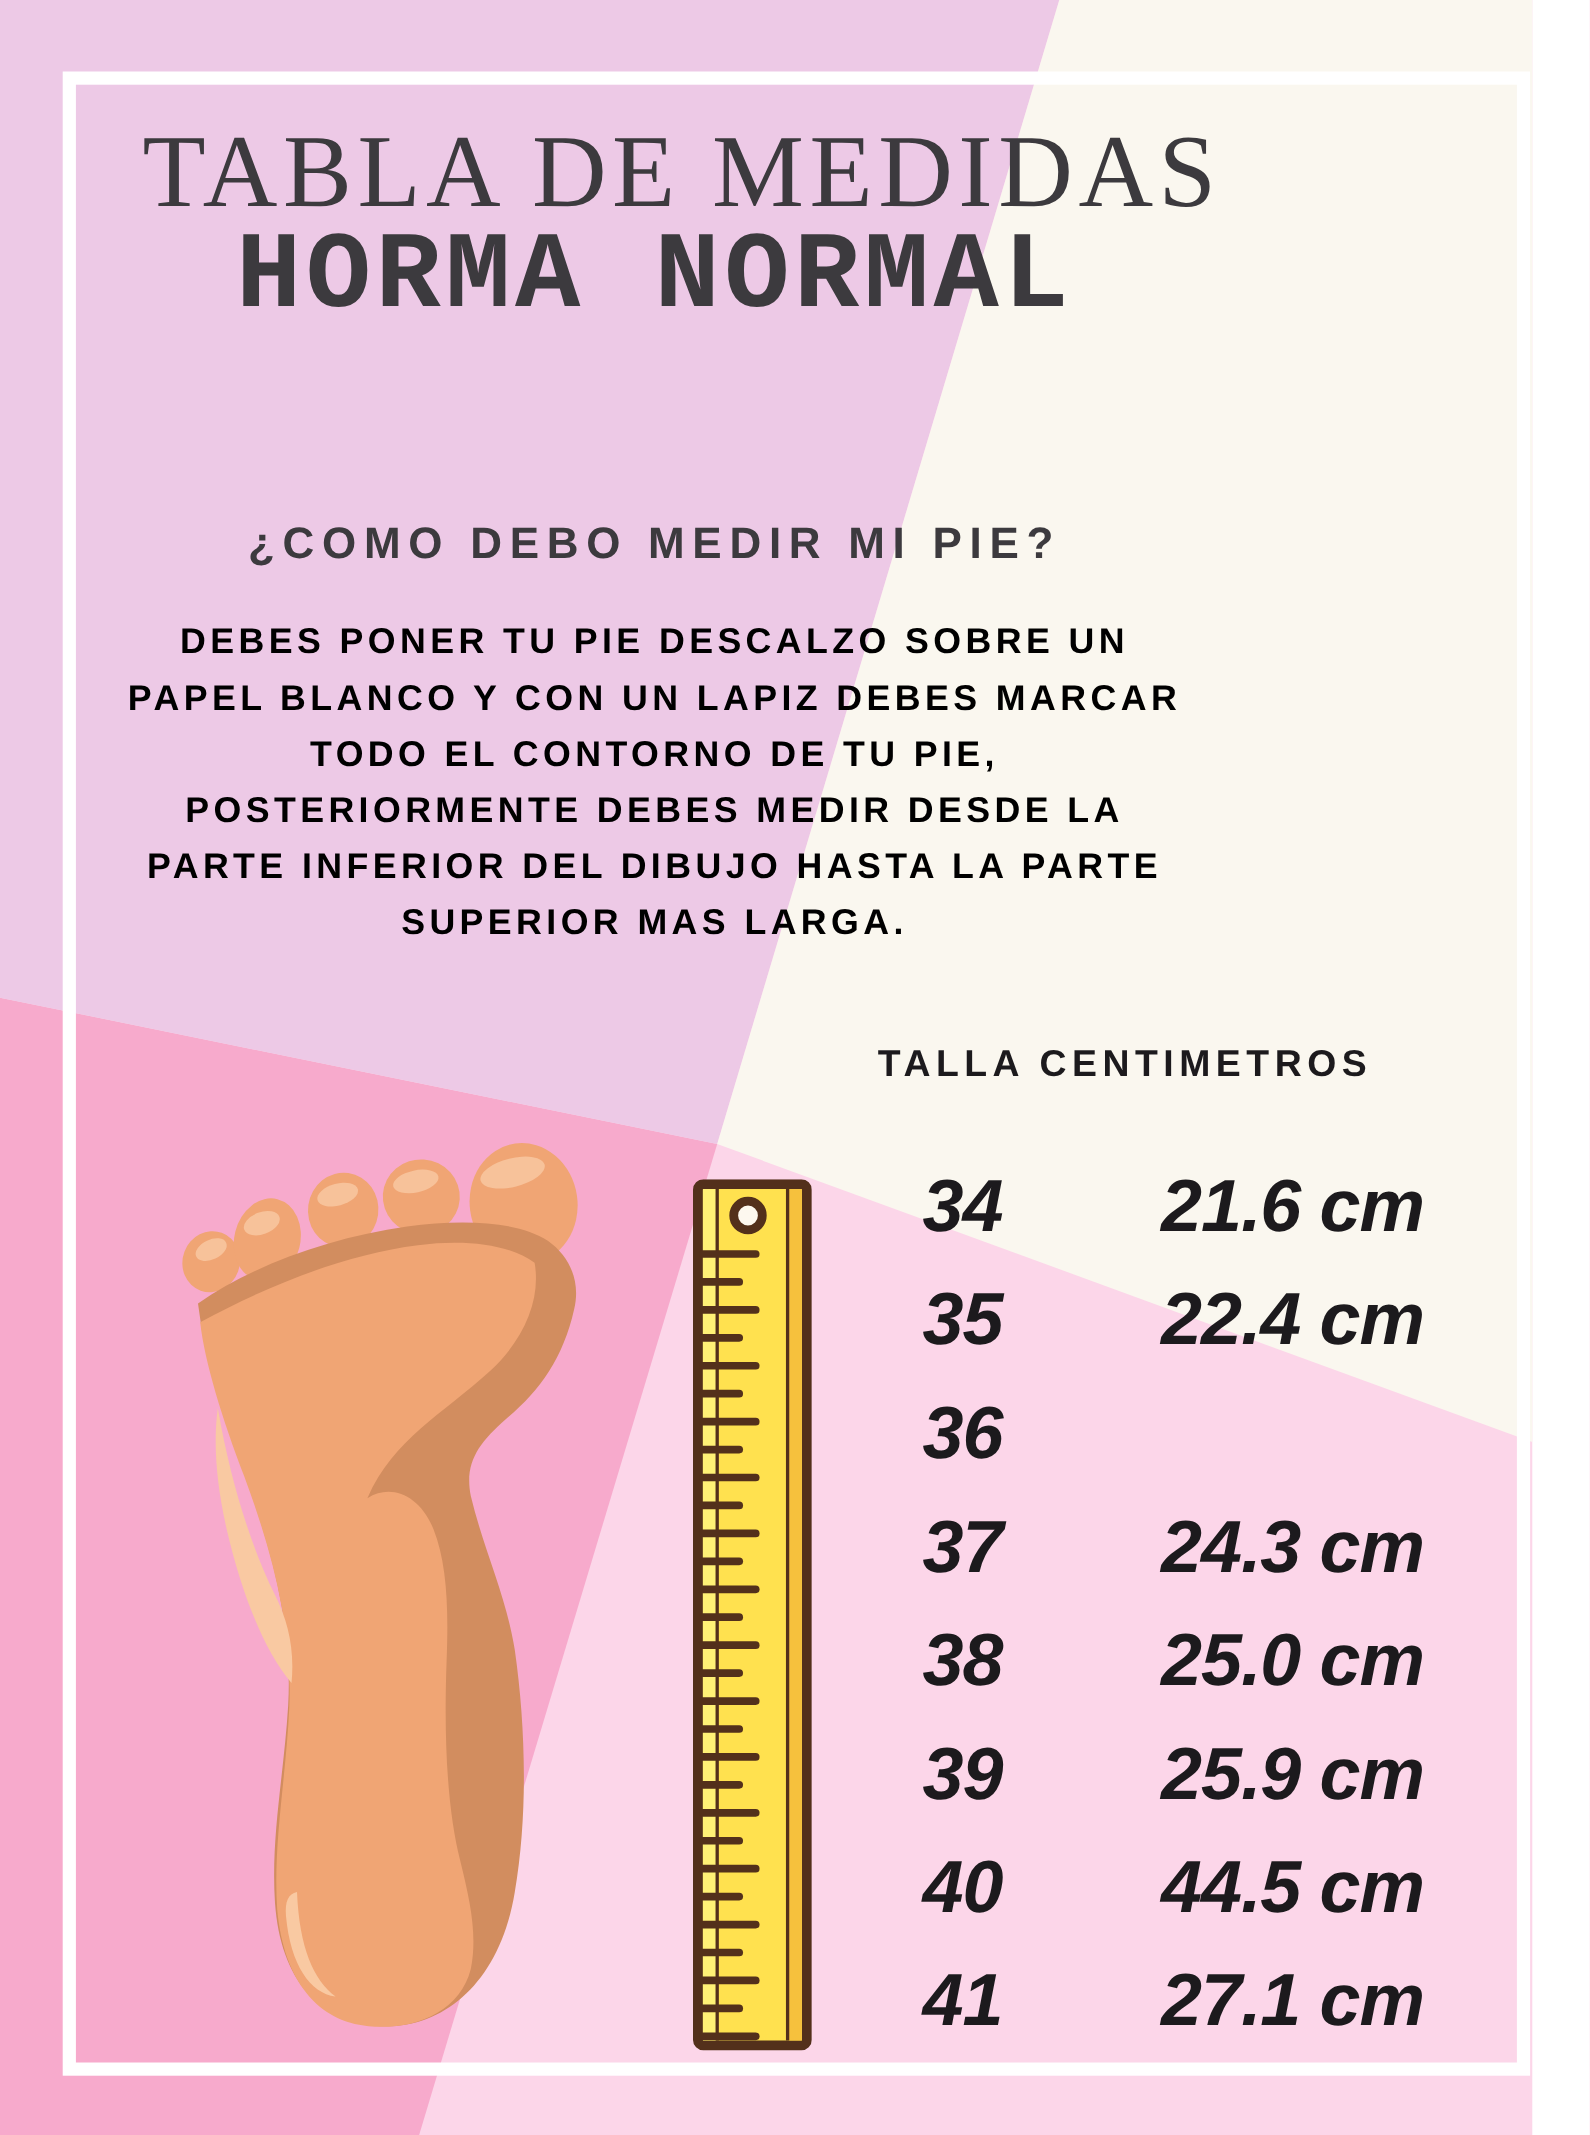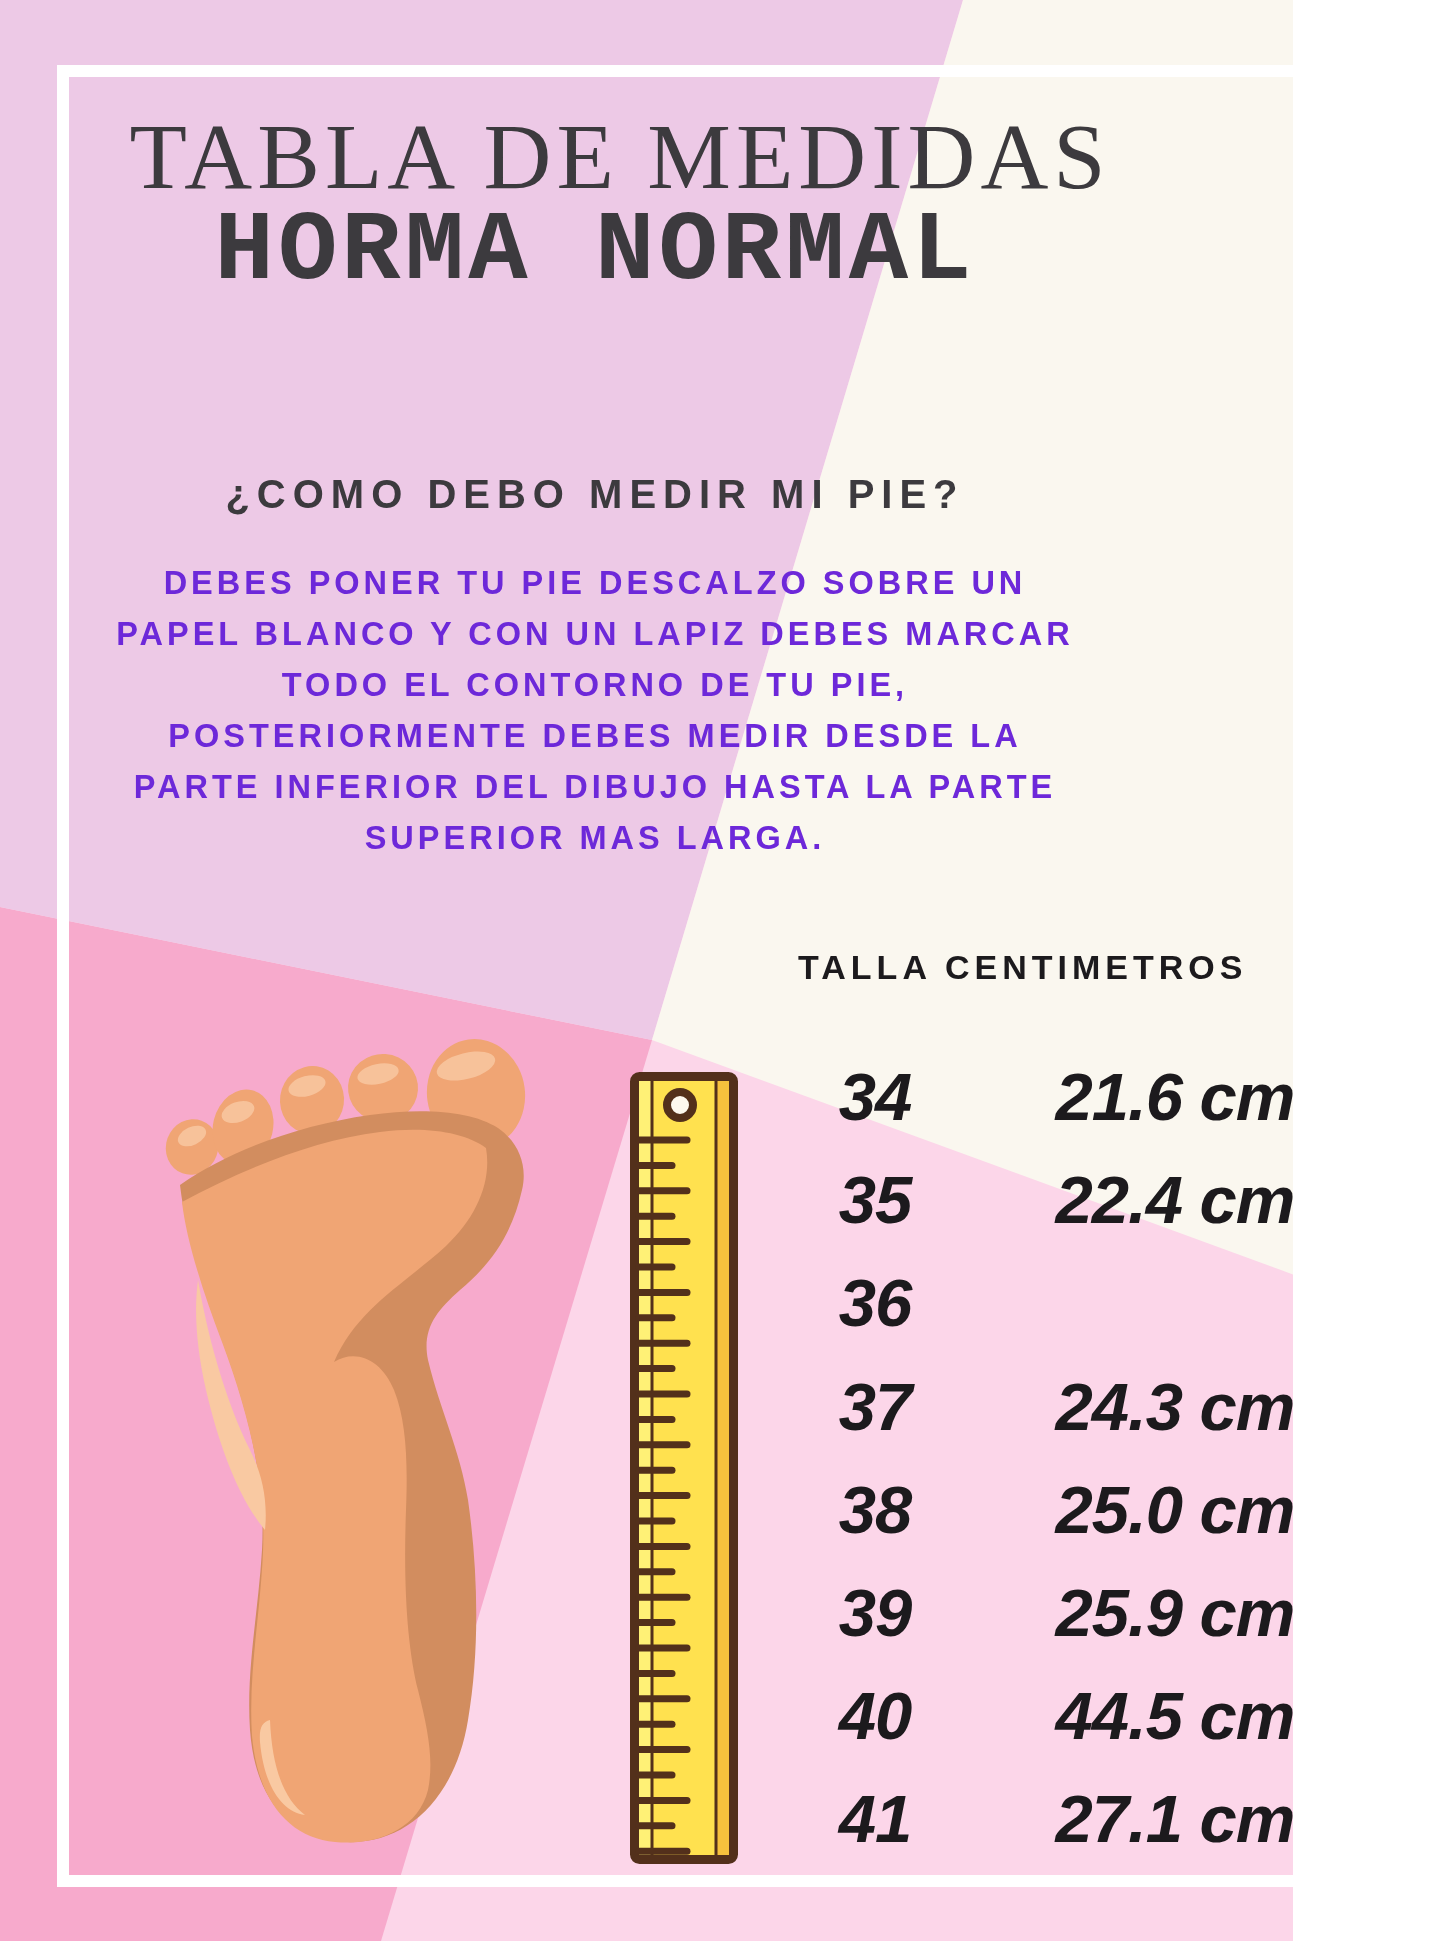--- a/index.html
+++ b/index.html
@@ -1,28 +1,28 @@
 <!DOCTYPE html>
 <html><head>
 <meta charset="utf-8">
 <style>
   html,body{margin:0;padding:0;background:#fff;}
-  .canvas{position:relative;width:1266px;height:1941px;overflow:hidden;
-          font-family:"Liberation Sans",sans-serif;padding-left:27px;}
+  .canvas{position:relative;width:1393px;height:1941px;overflow:hidden;
+          font-family:"Liberation Sans",sans-serif;}
   .bg{position:absolute;left:0;top:0;z-index:0;}
   .frame{position:absolute;left:57px;top:65px;width:1334px;height:1822px;
          box-sizing:border-box;border:12px solid #ffffff;z-index:6;pointer-events:none;}
   .txt{position:absolute;left:0;text-align:center;color:#3c3a3e;z-index:4;}
   .title1{top:102px;width:1240px;font-family:"Liberation Serif",serif;
           font-size:94px;font-weight:400;letter-spacing:5px;}
   .title2{top:196px;width:1190px;font-family:Liberation Mono, monospace;
           font-size:99px;font-weight:700;letter-spacing:4px;}
   .question{top:472px;width:1190px;font-size:40px;font-weight:700;letter-spacing:7px;}
   .instructions{top:558px;width:1190px;font-size:32.5px;font-weight:700;
-                letter-spacing:4px;line-height:51px;white-space:pre-line;color:#6d28d9;}
+                letter-spacing:4px;line-height:51px;white-space:pre-line;color:#000000;}
   .thead{position:absolute;top:948px;left:0;width:1445px;height:42px;z-index:4;}
   .thead span{position:absolute;display:block;text-align:center;font-size:34px;
               font-weight:700;letter-spacing:5px;color:#1c1a1d;}
   .th-talla{left:765px;width:200px;}
   .th-cm{left:945px;width:300px;}
   .trow{position:absolute;left:0;width:1445px;height:103px;line-height:103px;z-index:4;}
   .trow span{position:absolute;display:block;text-align:center;font-size:67px;
              font-weight:700;font-style:italic;letter-spacing:-1px;color:#1c1a1d;}
   .tsize{left:775px;width:200px;}
   .tcm{left:1000px;width:350px;}

